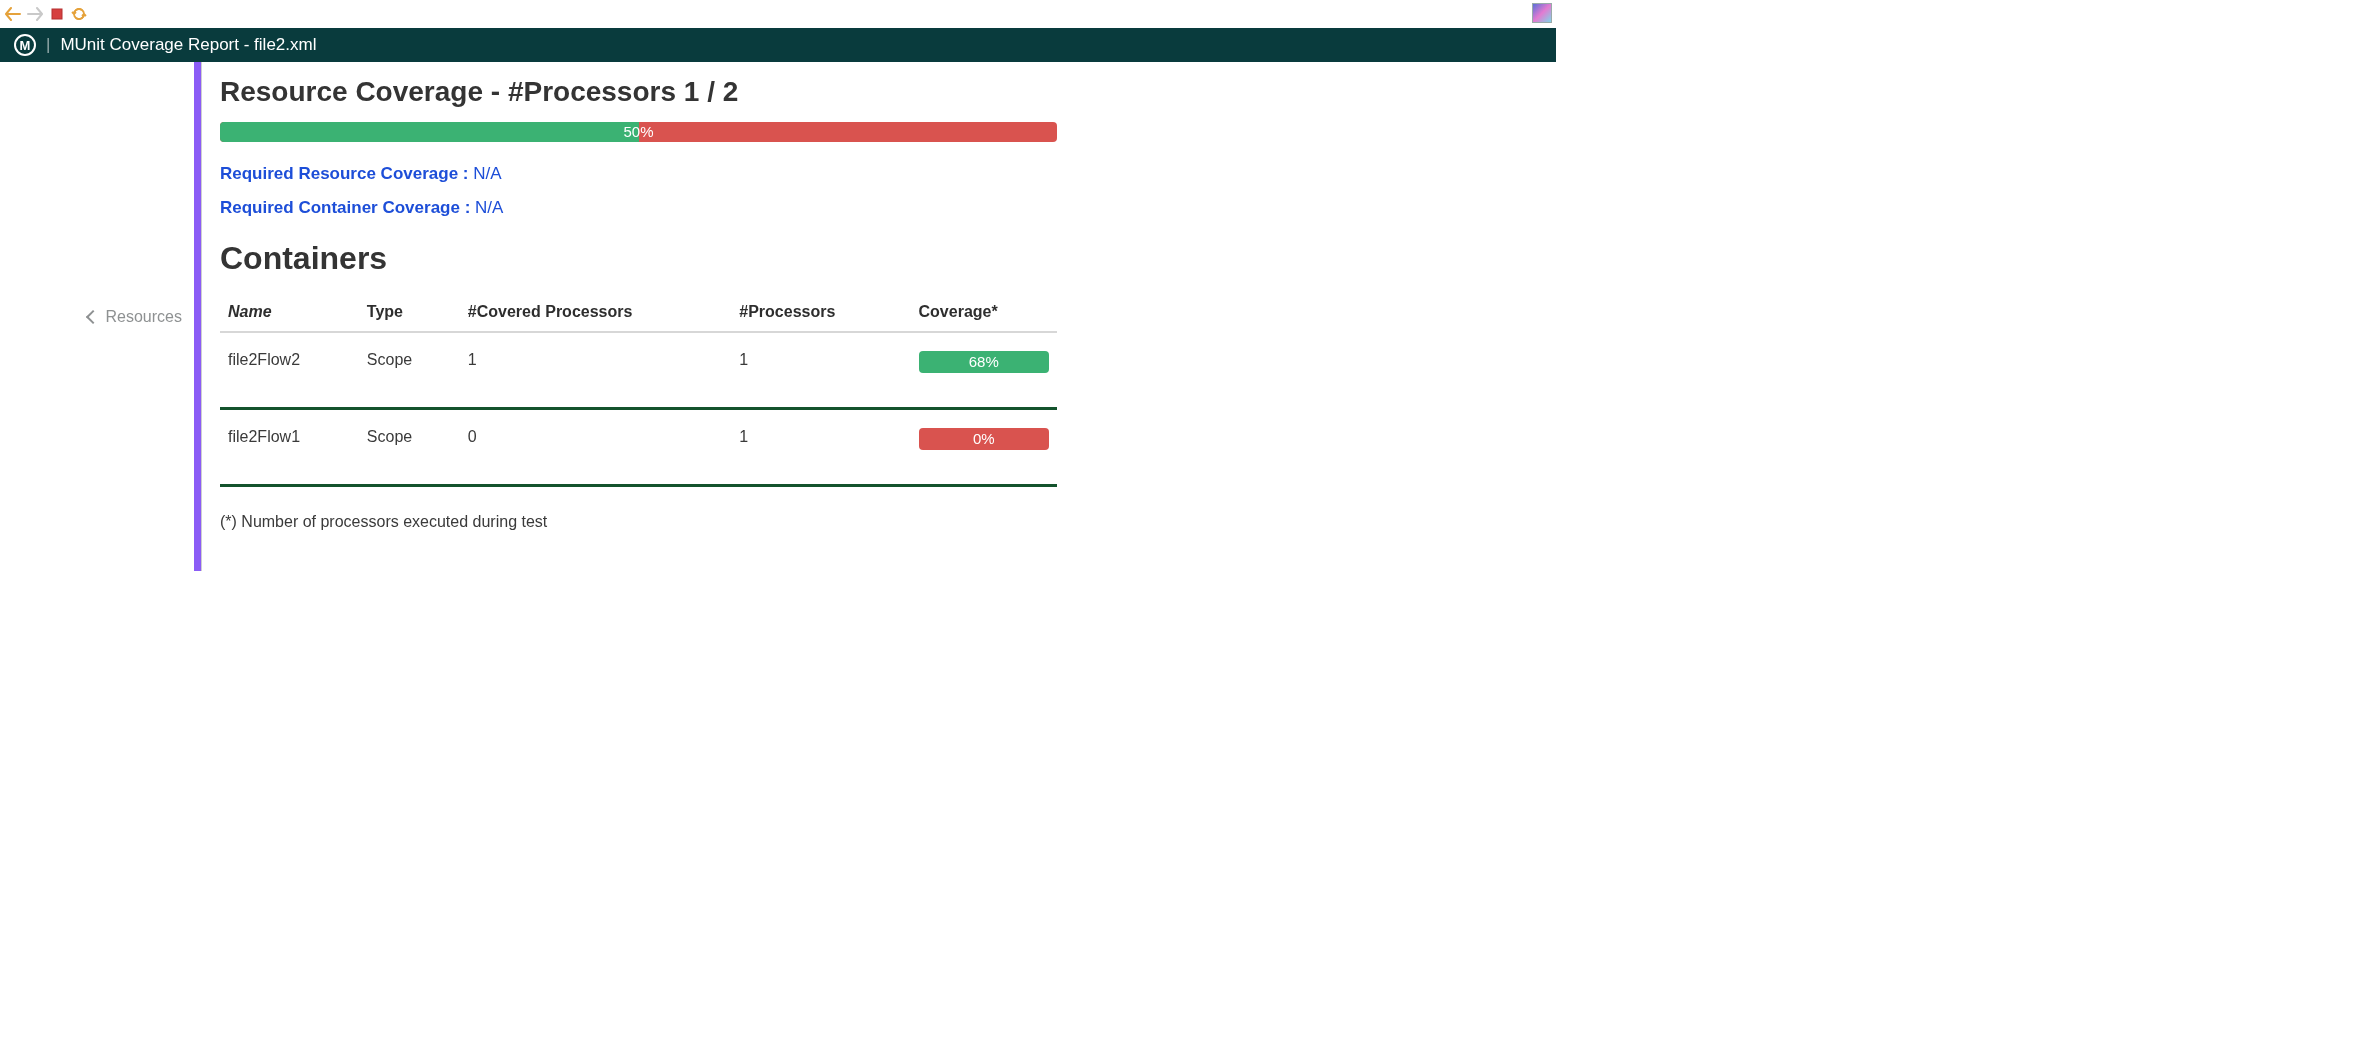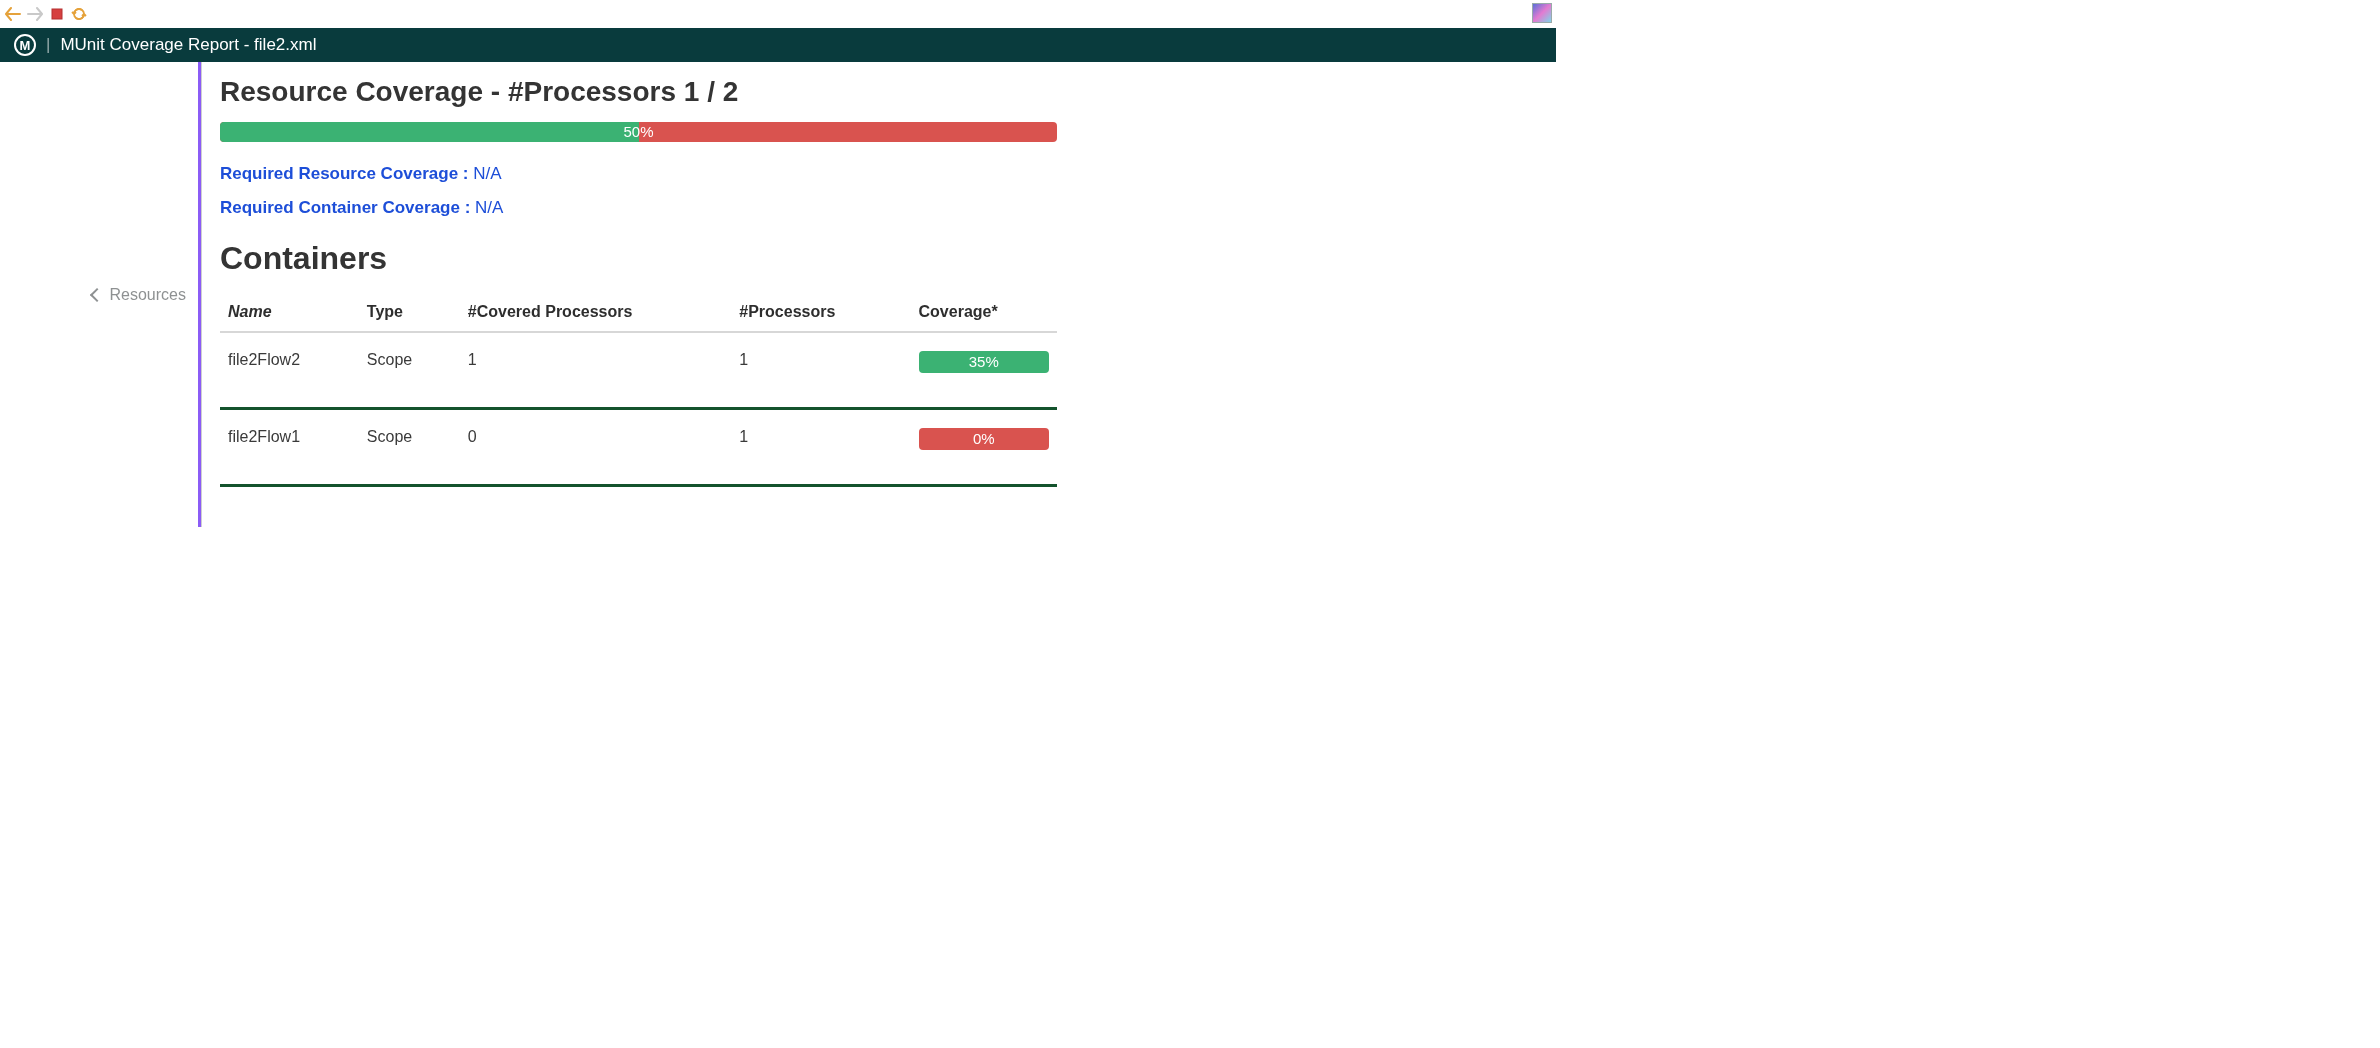--- a/index.html
+++ b/index.html
@@ -47,21 +47,21 @@
   }
   .header-sep { opacity: .55; }
   .layout {
     display: flex;
   }
   .sidebar {
     width: 201px;
     padding: 22px 12px;
     display: flex;
     justify-content: flex-end;
-    border-right: 3px solid #8b5cf6;
+    border-right: 7px solid #8b5cf6;
   }
   .breadcrumb {
     color: #8e9192;
     font-size: 16px;
     display: flex; align-items: center; gap: 8px;
     cursor: pointer;
   }
   .chev-left {
     width: 10px; height: 10px;
     border-left: 2px solid #8e9192;
@@ -231,29 +231,30 @@
           <th class="col-badge">Coverage*</th>
         </tr>
       </thead>
       <tbody id="rows">
           <tr>
             <td>file2Flow2</td>
             <td>Scope</td>
             <td>1</td>
             <td>1</td>
             <td>
-              <span class="badge badge-green">35%</span>
+              <span class="badge badge-green">68%</span>
             </td>
           </tr>
           <tr>
             <td>file2Flow1</td>
             <td>Scope</td>
             <td>0</td>
             <td>1</td>
             <td>
               <span class="badge badge-red">0%</span>
             </td>
           </tr>
         </tbody>
     </table>
 
+    <p class="footnote">(*) Number of processors executed during test</p>
   </div>
 </div>
 
 </body></html>

